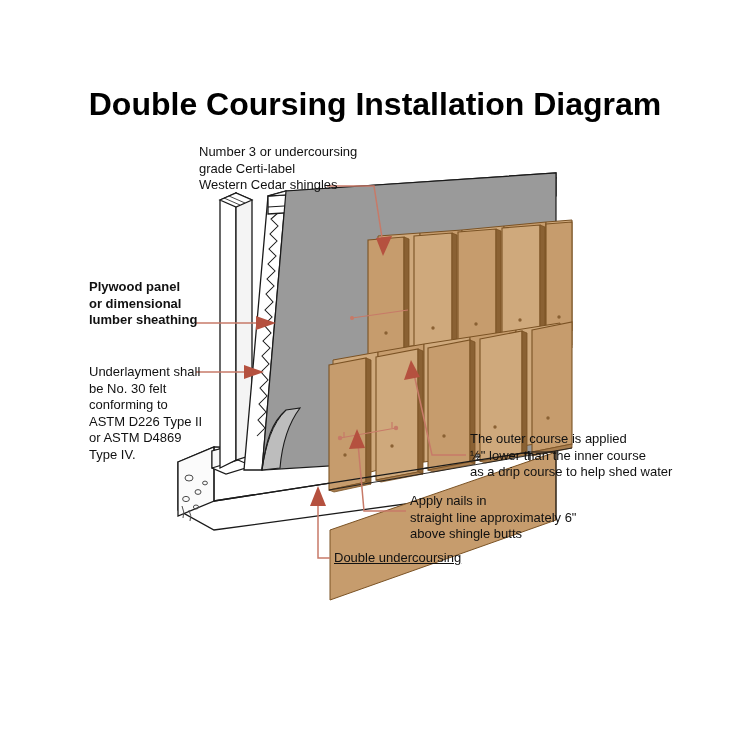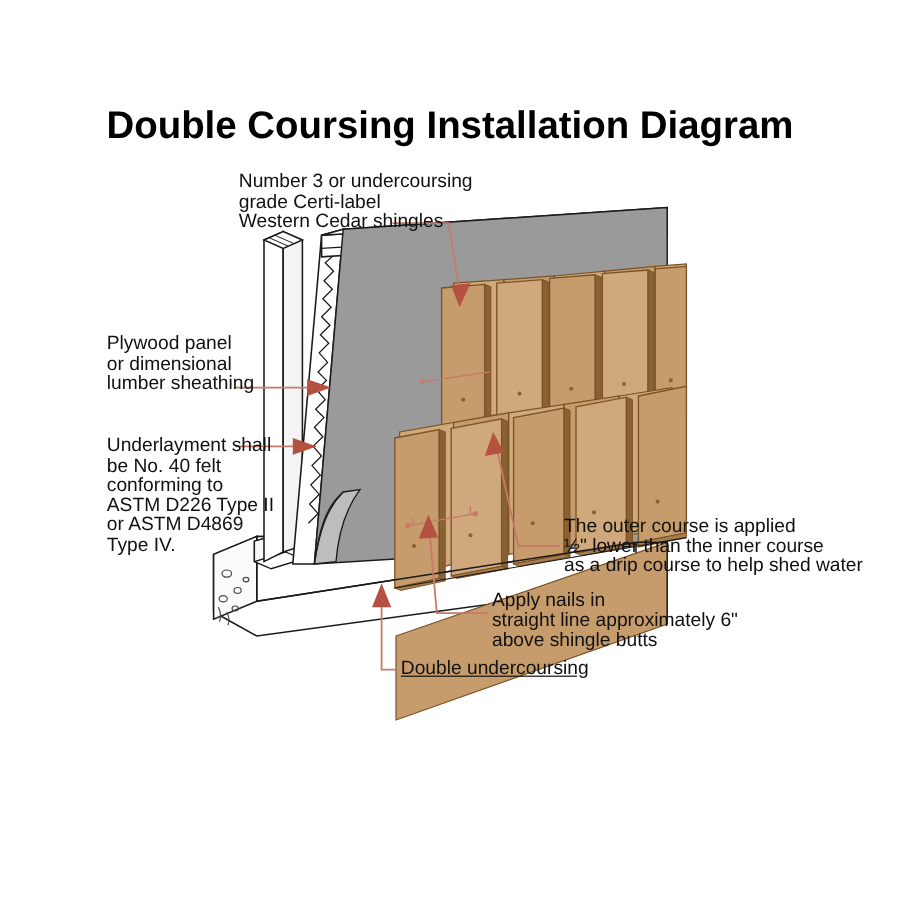--- a/index.html
+++ b/index.html
@@ -12,28 +12,28 @@
   #stage{position:absolute;left:0;top:0;width:750px;height:750px;}
   #title{
     position:absolute;left:0;top:44px;width:750px;
     text-align:center;
     font-size:32px;font-weight:bold;color:#000;
     letter-spacing:0px;
     margin-top:42px;
   }
   .lbl{
     position:absolute;
-    font-size:16px;
+    font-size:13px;
     line-height:16.5px;
     color:#111111;
     white-space:pre-line;
     font-family:"Liberation Sans","DejaVu Sans",sans-serif;
   }
   #lbl-shingles{left:199px;top:144px;}
-  #lbl-plywood{left:89px;top:279px;}
+  #lbl-plywood{left:89px;top:279px;font-weight:bold;}
   #lbl-underlayment{left:89px;top:364px;}
   #lbl-outer{left:470px;top:431px;}
   #lbl-nails{left:410px;top:493px;}
   #lbl-double{left:334px;top:550px;text-decoration:underline;}
   svg{display:block;}
 </style>
 </head>
 <body>
 
 <div id="stage">
@@ -272,21 +272,21 @@
 
   <div class="lbl" id="lbl-shingles">Number 3 or undercoursing
 grade Certi-label
 Western Cedar shingles</div>
 
   <div class="lbl" id="lbl-plywood">Plywood panel
 or dimensional
 lumber sheathing</div>
 
   <div class="lbl" id="lbl-underlayment">Underlayment shall
-be No. 40 felt
+be No. 30 felt
 conforming to
 ASTM D226 Type II
 or ASTM D4869
 Type IV.</div>
 
   <div class="lbl" id="lbl-outer">The outer course is applied
 ½" lower than the inner course
 as a drip course to help shed water</div>
 
   <div class="lbl" id="lbl-nails">Apply nails in

